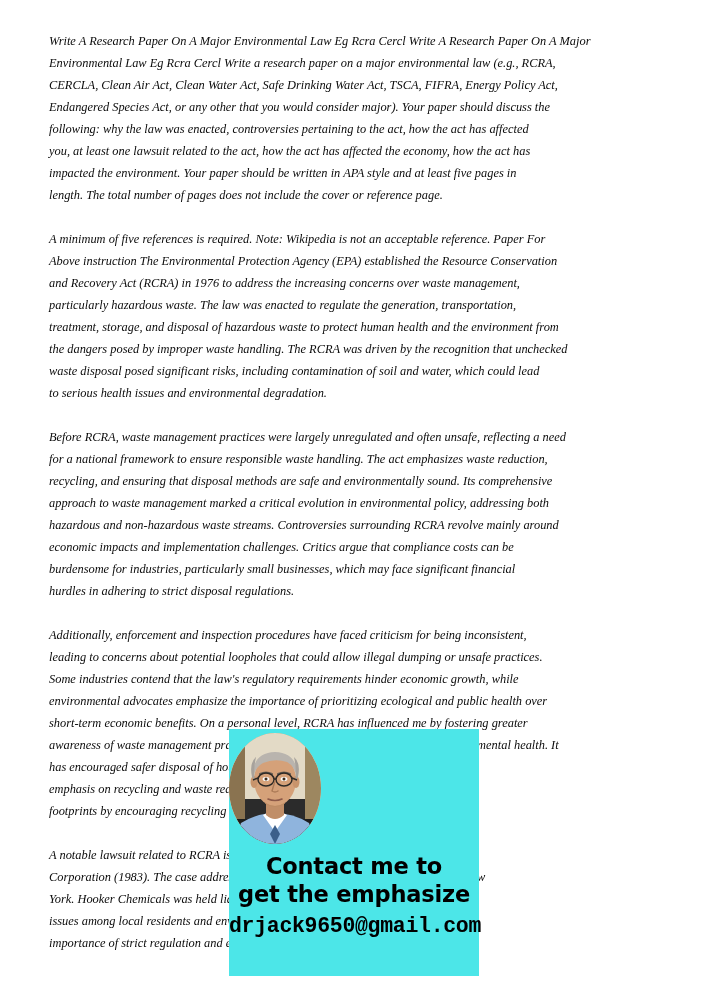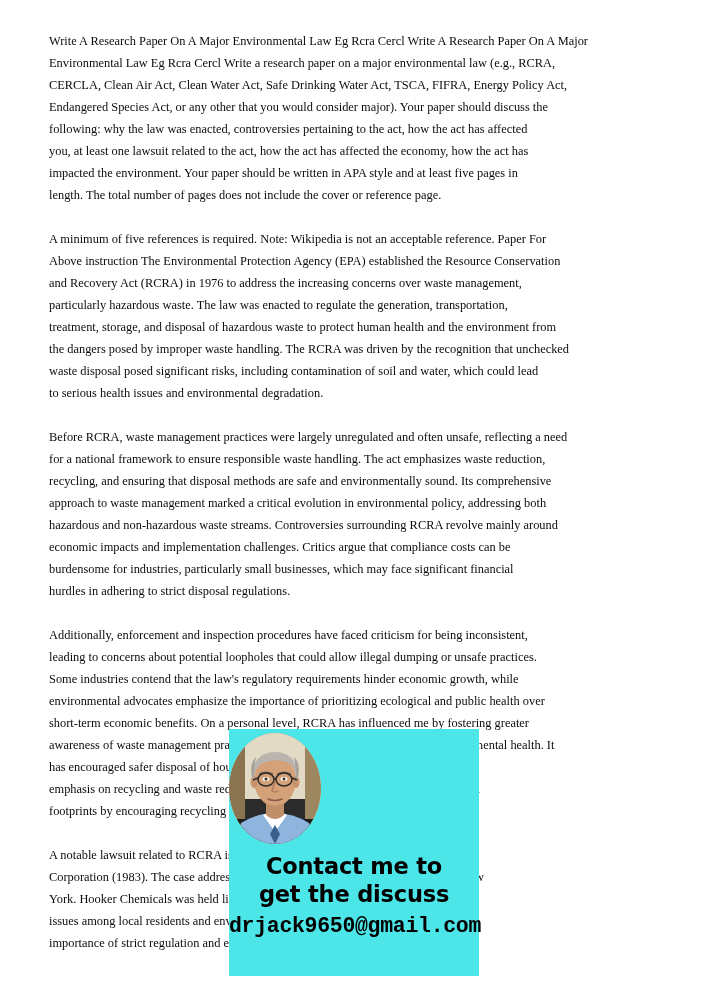--- a/index.html
+++ b/index.html
@@ -33,20 +33,21 @@
   }
 
   .para {
     margin: 0 0 22px 0;
     font-family: "Liberation Serif", "DejaVu Serif", serif;
     font-size: 12.4px;
     line-height: 22px;
     color: #0b0b0b;
     text-align: left;
     white-space: pre-line;
+    font-style: italic;
   }
   .para:last-child { margin-bottom: 0; }
 
   
   #contact-overlay {
     position: absolute;
     left: 229px;
     top: 729px;
     width: 250px;
     height: 247px;
@@ -194,18 +195,18 @@
           <path d="M46 48 L43 58 Q46 60 49 58" stroke="#ab7a56" stroke-width="1.4" fill="none" stroke-linecap="round"></path>
 
           <path d="M39 66 Q46 69 53 66" stroke="#8d5a49" stroke-width="1.6" fill="none" stroke-linecap="round"></path>
 
           <path d="M36 70 Q46 77 56 70" stroke="#bd8c64" stroke-width="1" fill="none"></path>
         </g>
       </svg>
     </div>
 
     <div class="headline" id="headline-1">Contact me to</div>
-    <div class="headline" id="headline-2">get the discuss</div>
+    <div class="headline" id="headline-2">get the emphasize</div>
     <div id="contact-email">drjack9650@gmail.com</div>
 
   </div>
 
 </div>
 
 </body></html>

